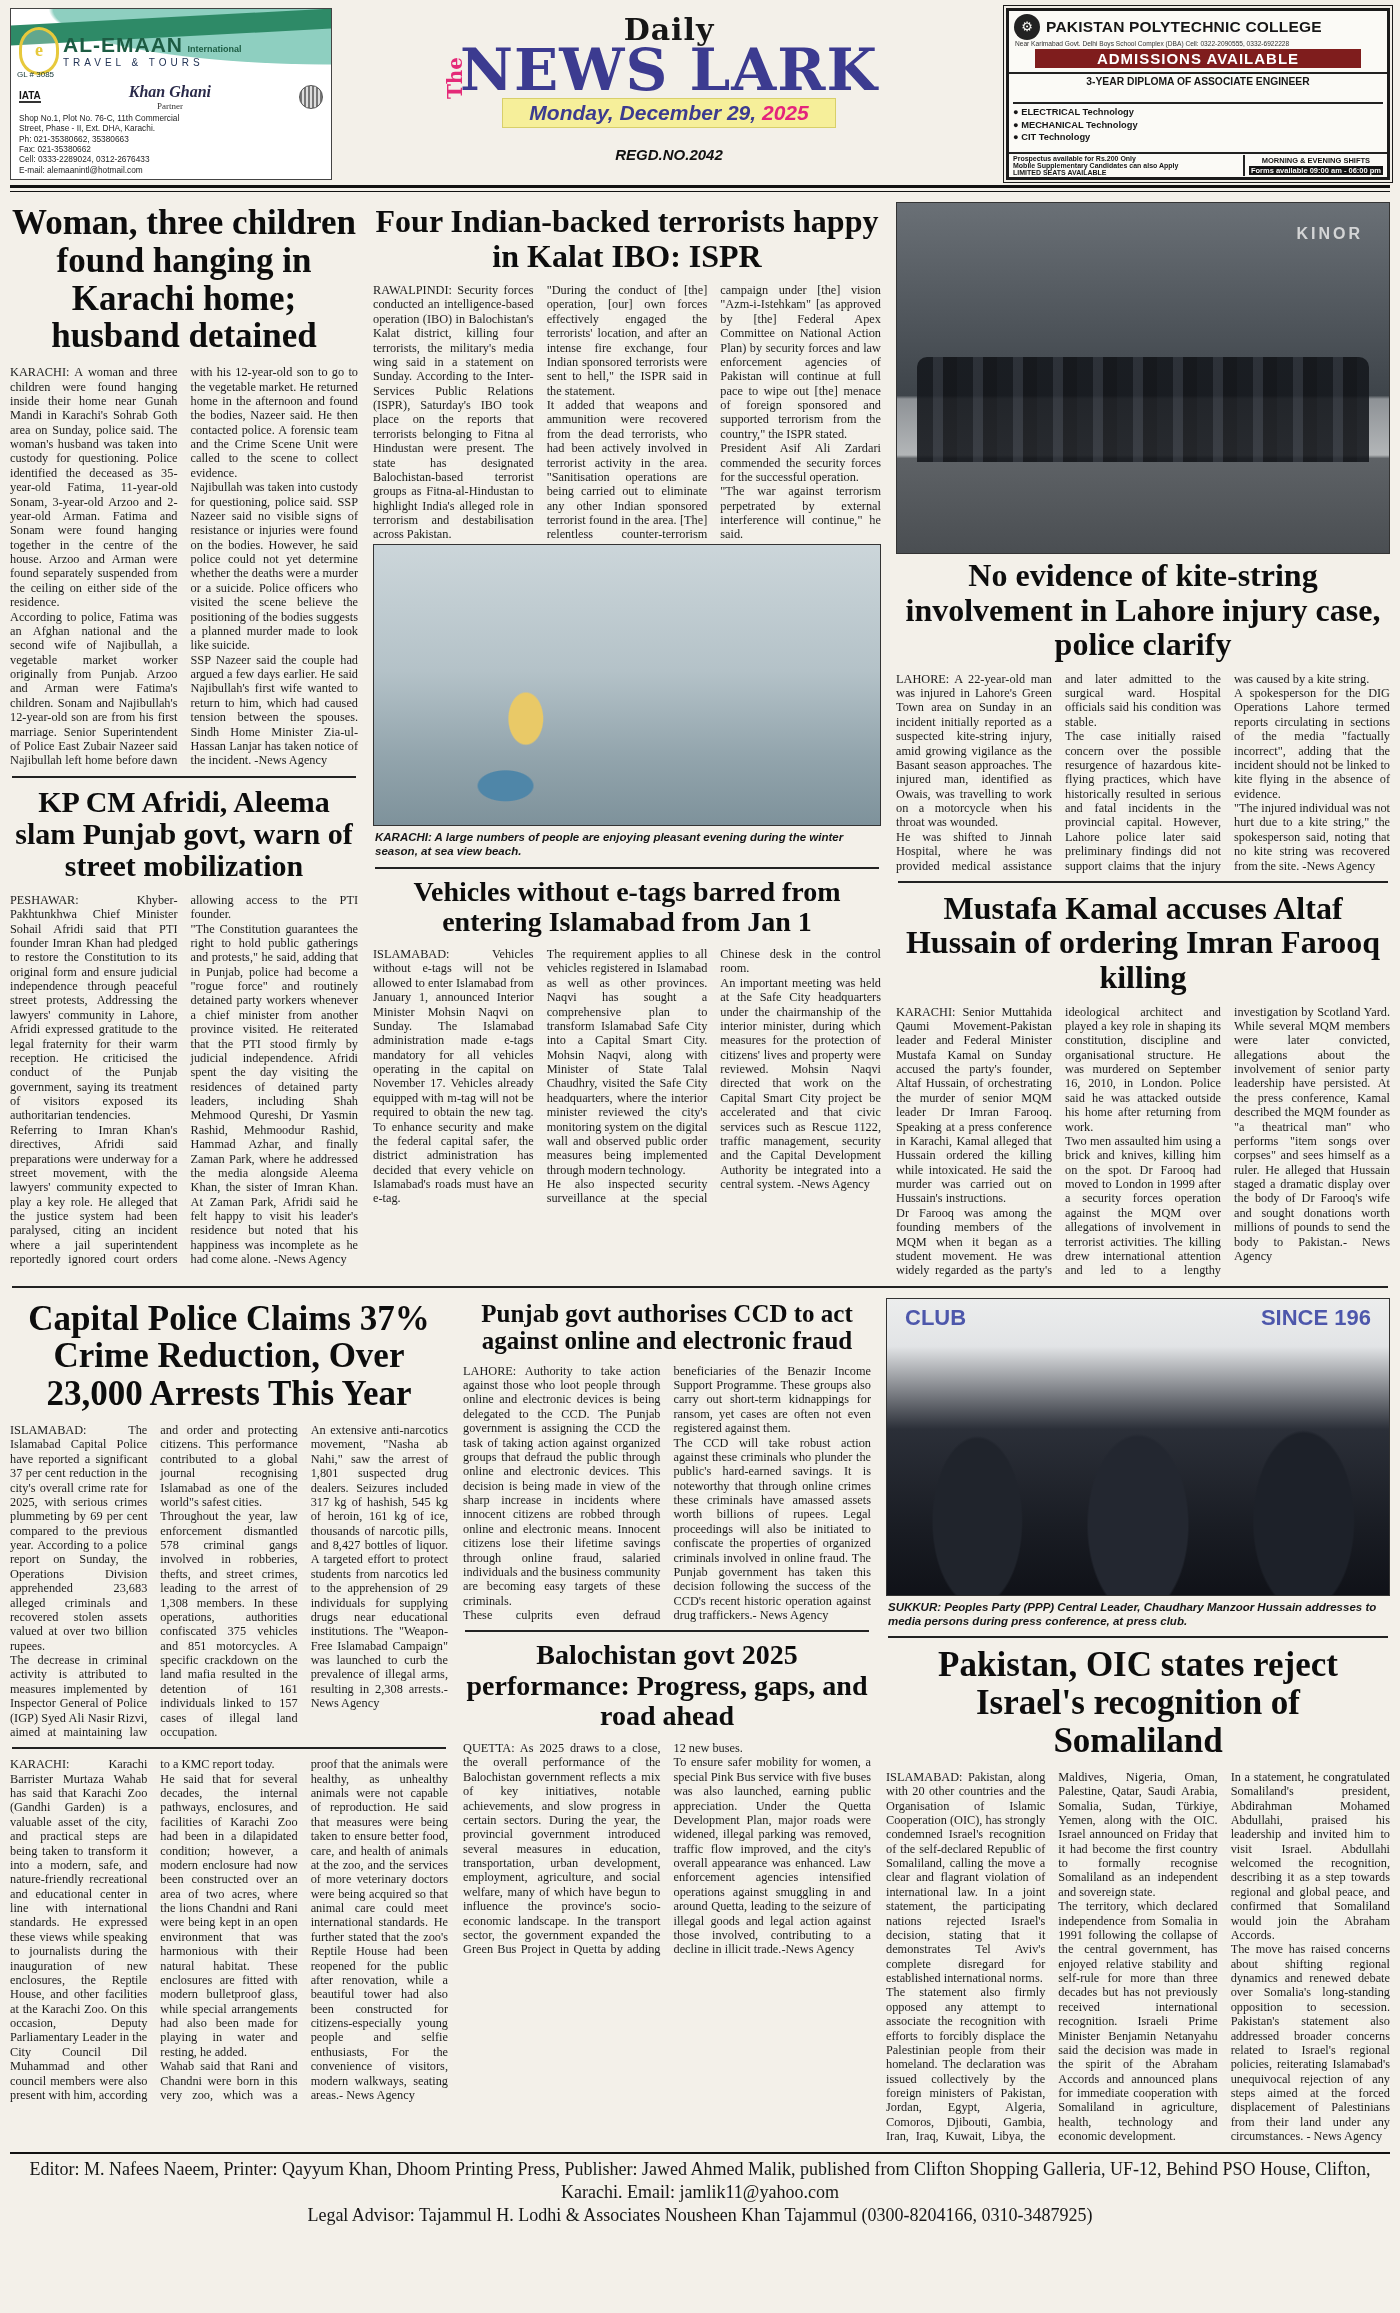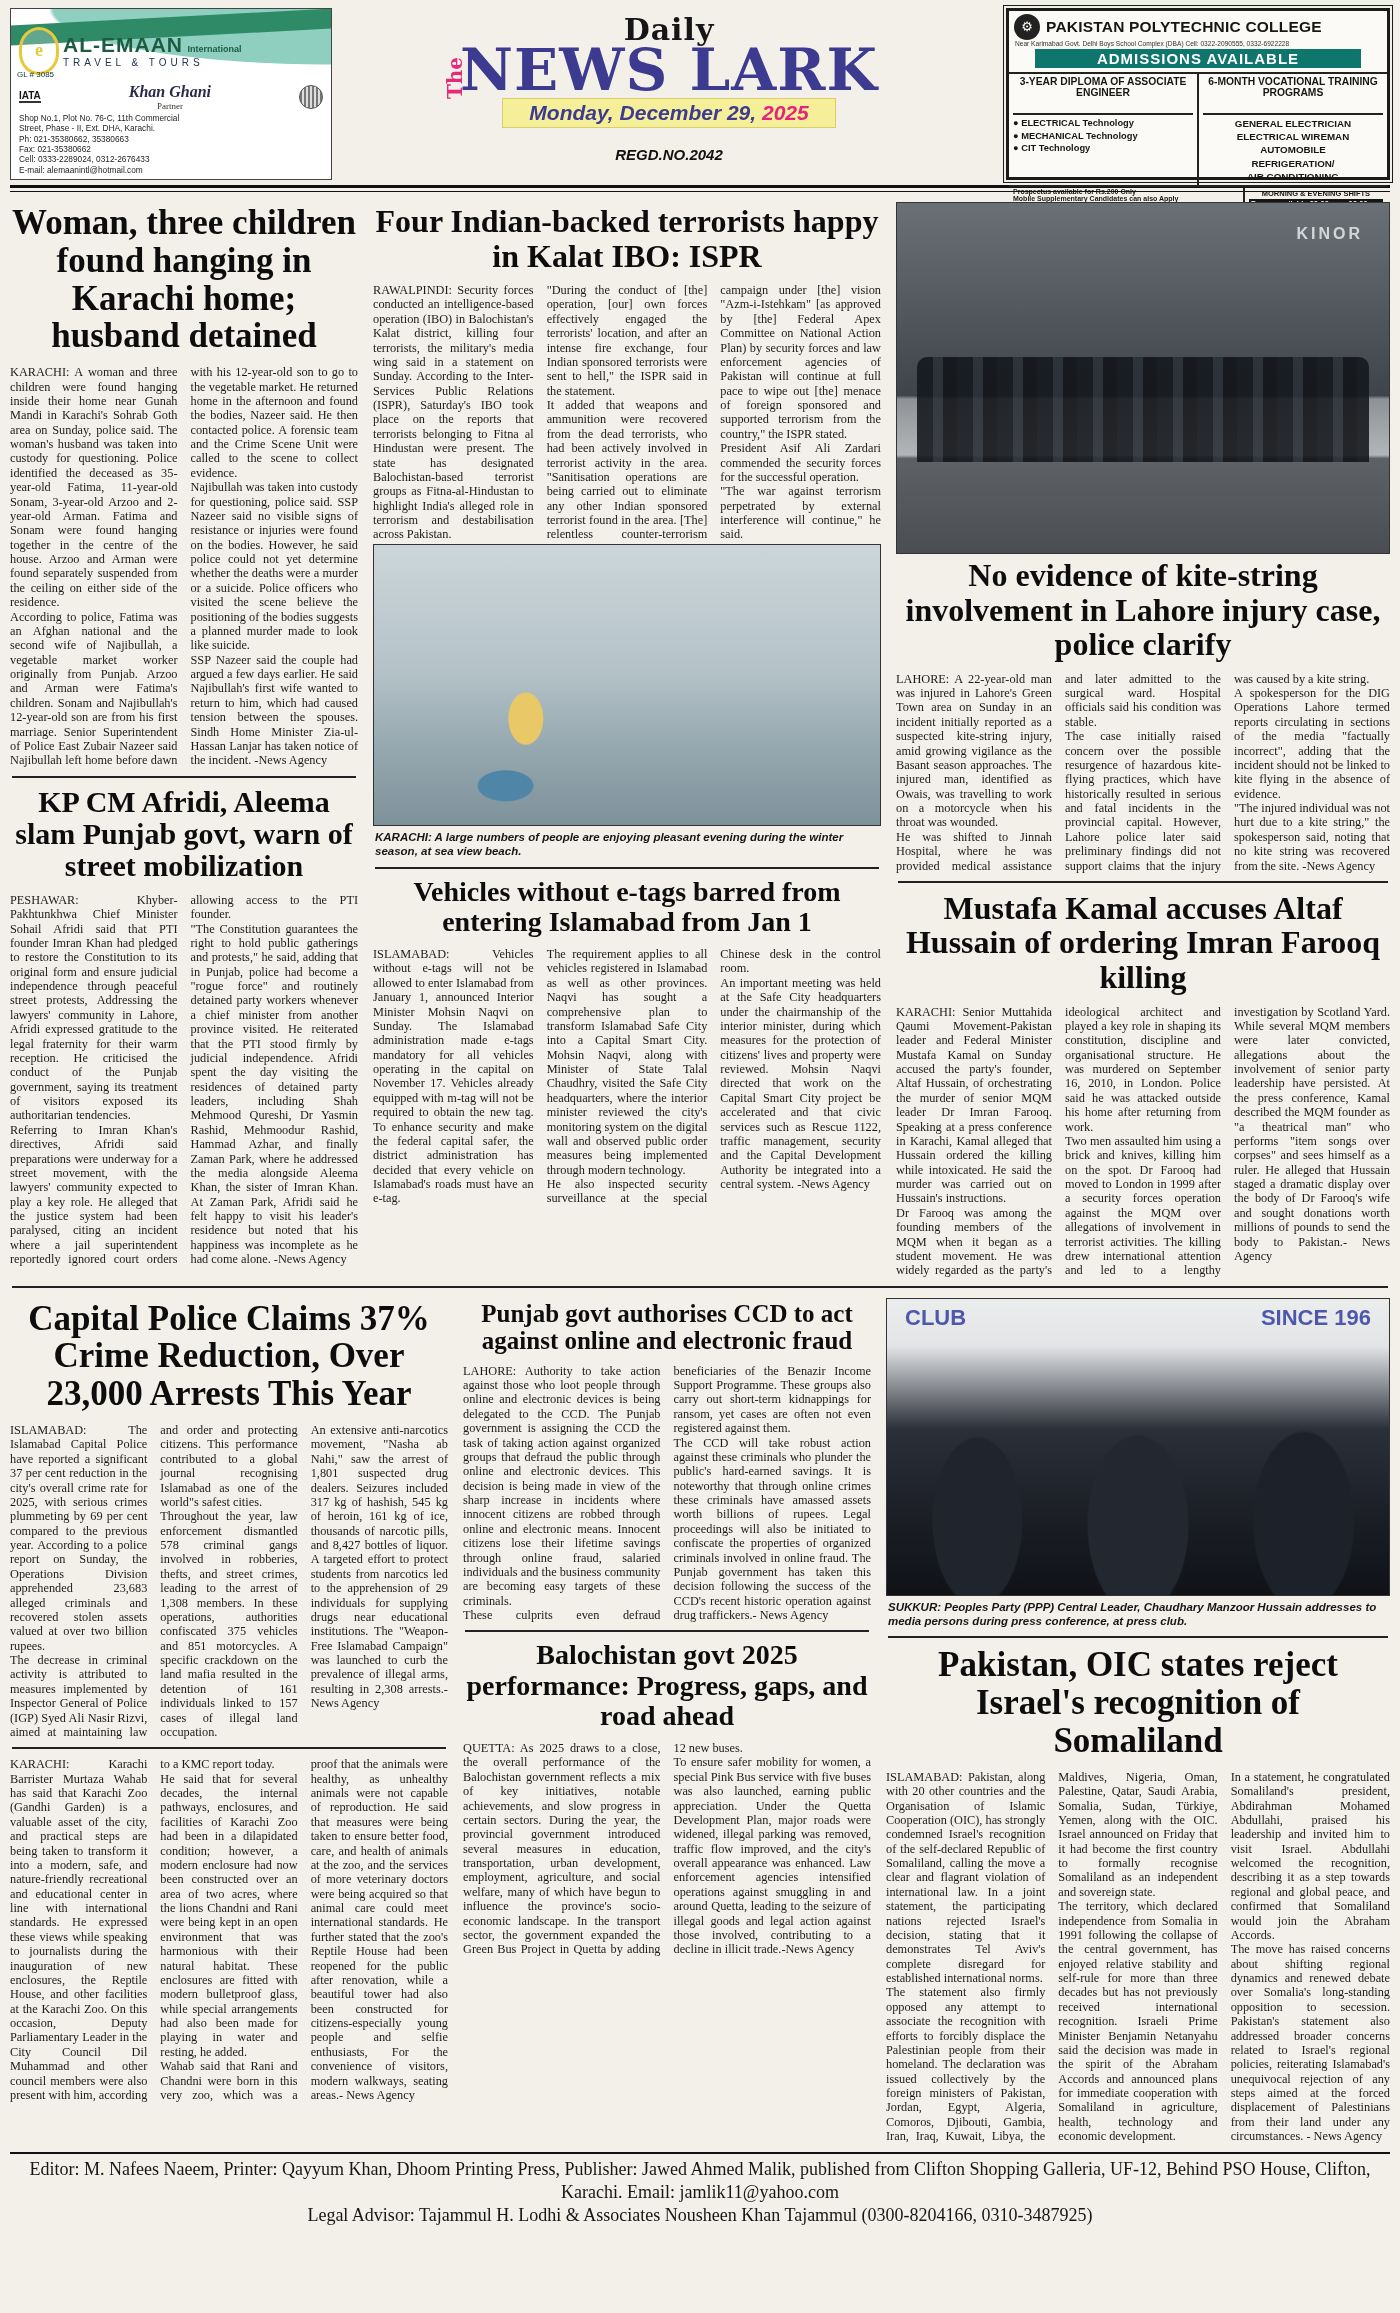--- a/index.html
+++ b/index.html
@@ -35,21 +35,21 @@
   .date-bar{background:#f6ef9a;border:1px solid #d8cf6a;padding:2px 26px;font-family:"Liberation Sans",sans-serif;
             font-weight:bold;font-style:italic;font-size:21px;color:#e4247c;}
   .date-bar .blue{color:#3c3b90;}
   .regd{font-family:"Liberation Sans",sans-serif;font-weight:bold;font-style:italic;font-size:15px;color:#111;}
   .ad-poly{width:378px;border:3px solid #1b1b1b;outline:1px solid #1b1b1b;outline-offset:2px;background:#fbfaf6;
            font-family:"Liberation Sans",sans-serif;display:flex;flex-direction:column;}
   .poly-head{display:flex;align-items:center;gap:6px;padding:3px 5px 0;}
   .poly-gear{width:26px;height:26px;border-radius:50%;background:#222;color:#fbfaf6;font-size:13px;line-height:26px;text-align:center;}
   .poly-title{font-size:15.5px;font-weight:bold;letter-spacing:.2px;}
   .poly-sub{font-size:6.6px;color:#333;padding:0 6px;}
-  .poly-adm{background:#0f766e;color:#fff;font-weight:bold;font-size:15px;text-align:center;margin:2px 26px;padding:1px 0;letter-spacing:1px;}
+  .poly-adm{background:#7f1d1d;color:#fff;font-weight:bold;font-size:15px;text-align:center;margin:2px 26px;padding:1px 0;letter-spacing:1px;}
   .poly-grid{display:flex;border-top:2px solid #222;margin-top:2px;flex:1;}
   .poly-col{flex:1;padding:2px 4px;font-size:9px;}
   .poly-col+.poly-col{border-left:2px solid #222;}
   .poly-col h4{margin:0 0 2px;font-size:10.3px;text-align:center;border-bottom:2px solid #222;padding-bottom:15px;}
   .poly-items{white-space:pre-line;font-weight:bold;font-size:9.3px;line-height:1.35;}
   .poly-items.center{text-align:center;font-size:9.8px;}
   .poly-bottom{display:flex;border-top:2px solid #222;font-size:7px;align-items:center;}
   .poly-note{flex:1;padding:1px 4px;white-space:pre-line;font-weight:bold;}
   .poly-shift{border-left:2px solid #222;padding:1px 4px;text-align:center;font-weight:bold;font-size:7.5px;}
   .poly-forms{display:block;background:#151515;color:#fff;margin-top:1px;padding:0 2px;}
@@ -142,28 +142,20 @@
       </div>
       <div class="poly-sub">Near Karimabad Govt. Delhi Boys School Complex (DBA) Cell: 0322-2090555, 0332-6922228</div>
       <div class="poly-adm">ADMISSIONS AVAILABLE</div>
       <div class="poly-grid">
         <div class="poly-col">
           <h4>3-YEAR DIPLOMA OF ASSOCIATE ENGINEER</h4>
           <div class="poly-items">● ELECTRICAL Technology
 ● MECHANICAL Technology
 ● CIT Technology</div>
         </div>
-        <div class="poly-col">
-          <h4>6-MONTH VOCATIONAL TRAINING PROGRAMS</h4>
-          <div class="poly-items center">GENERAL ELECTRICIAN
-ELECTRICAL WIREMAN
-AUTOMOBILE
-REFRIGERATION/
-AIR CONDITIONING</div>
-        </div>
       </div>
       <div class="poly-bottom">
         <div class="poly-note">Prospectus available for Rs.200 Only
 Mobile Supplementary Candidates can also Apply
 LIMITED SEATS AVAILABLE</div>
         <div class="poly-shift">
           <span>MORNING &amp; EVENING SHIFTS</span>
           <span class="poly-forms">Forms available 09:00 am - 06:00 pm</span>
         </div>
       </div>

